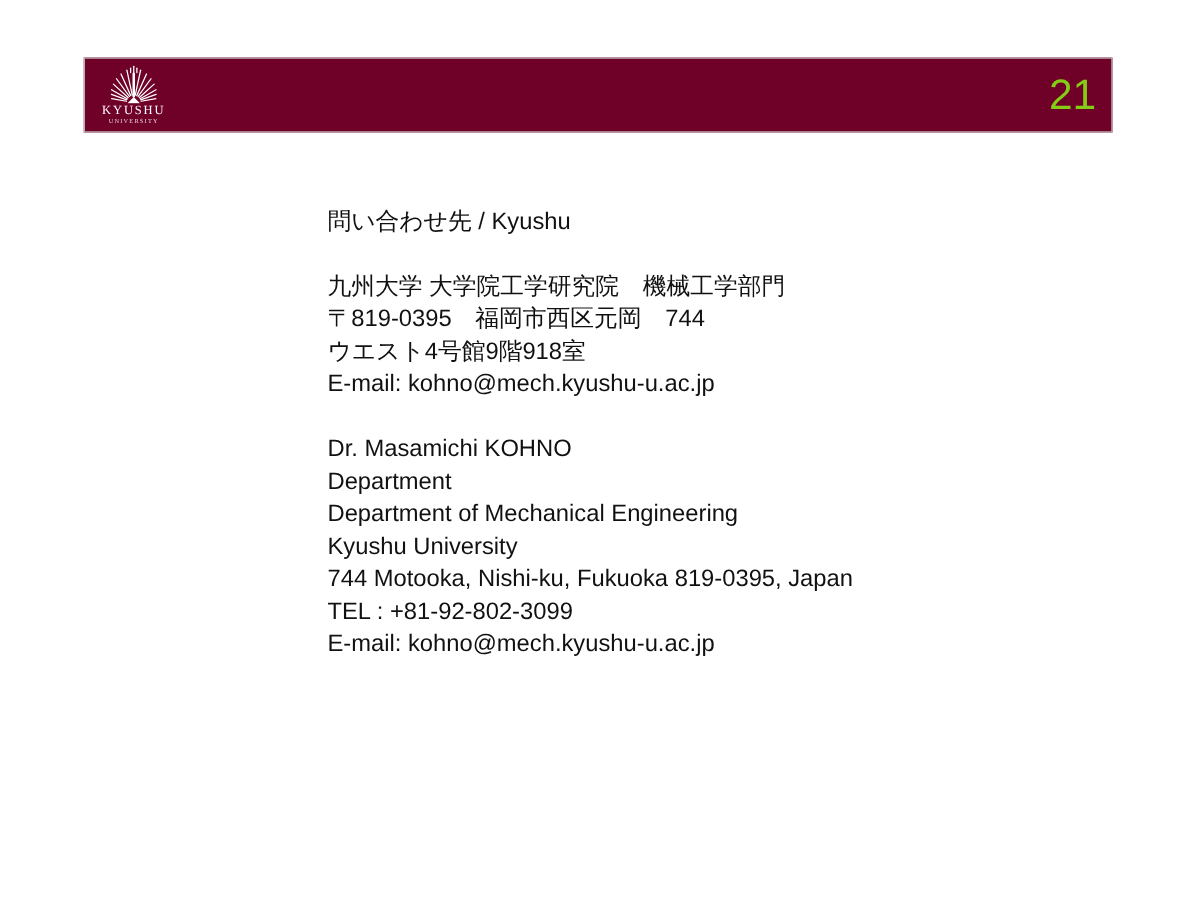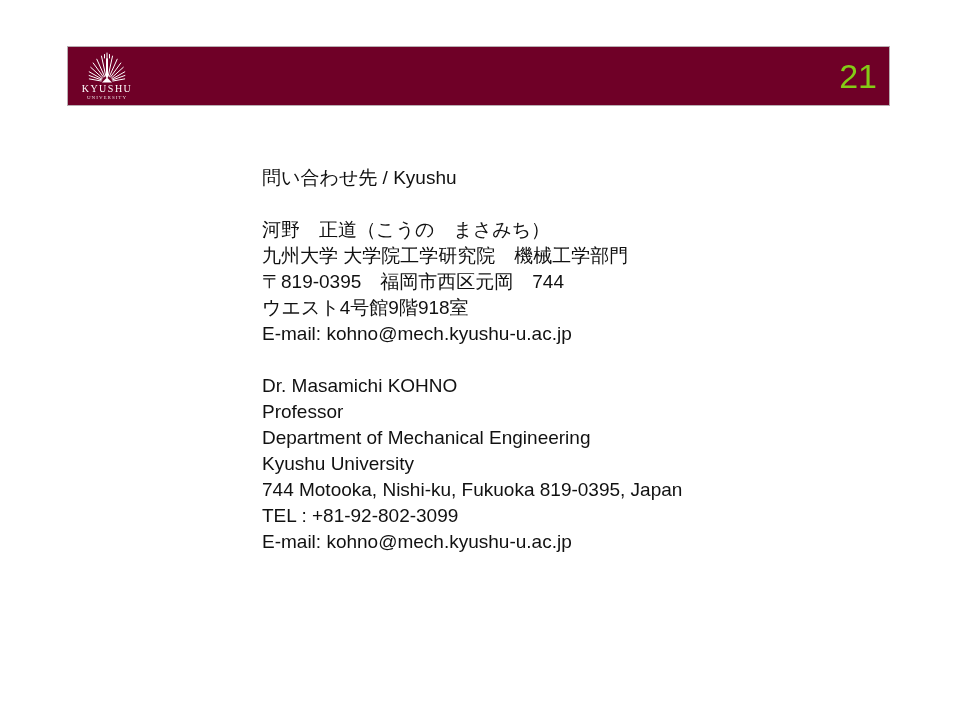--- a/index.html
+++ b/index.html
@@ -115,29 +115,28 @@
       <span class="logo-sub">UNIVERSITY</span>
     </div>
 
     <div class="slide-number">21</div>
   </div>
 
   <div class="contact-block">
     <div class="line">問い合わせ先 / Kyushu</div>
     <div class="gap"></div>
 
-    <div class="line">河野　正道（こうの　まさみち）</div>
     <div class="line">九州大学 大学院工学研究院　機械工学部門</div>
     <div class="line">〒819-0395　福岡市西区元岡　744</div>
     <div class="line">ウエスト4号館9階918室</div>
     <div class="line">E-mail: kohno@mech.kyushu-u.ac.jp</div>
     <div class="gap"></div>
 
     <div class="line">Dr. Masamichi KOHNO</div>
-    <div class="line">Professor</div>
+    <div class="line">Department</div>
     <div class="line">Department of Mechanical Engineering</div>
     <div class="line">Kyushu University</div>
     <div class="line">744 Motooka, Nishi-ku, Fukuoka 819-0395, Japan</div>
     <div class="line">TEL : +81-92-802-3099</div>
     <div class="line">E-mail: kohno@mech.kyushu-u.ac.jp</div>
   </div>
 
 </div>
 
 </body></html>

